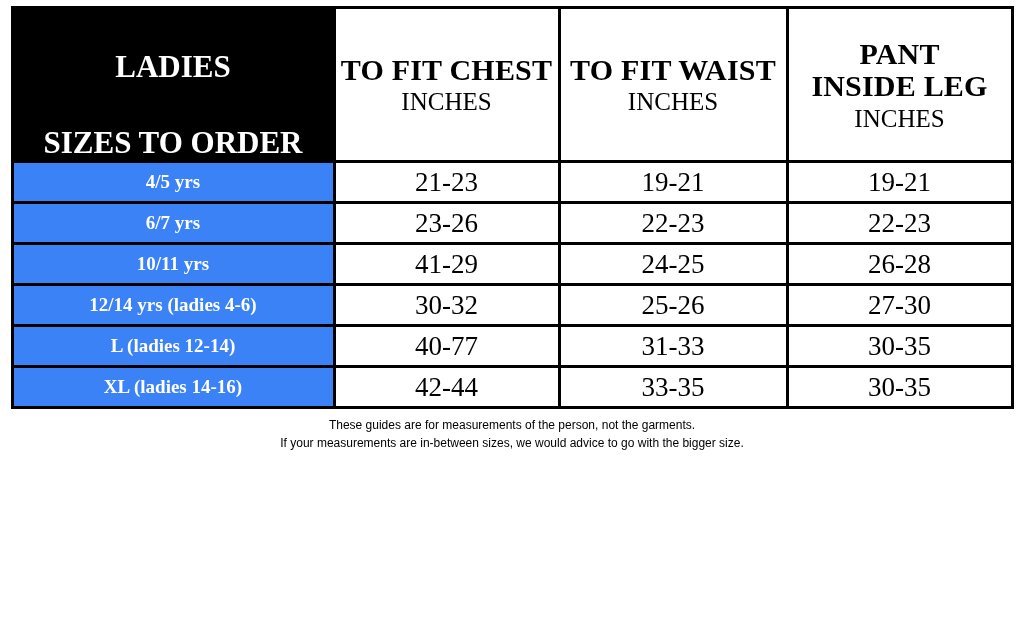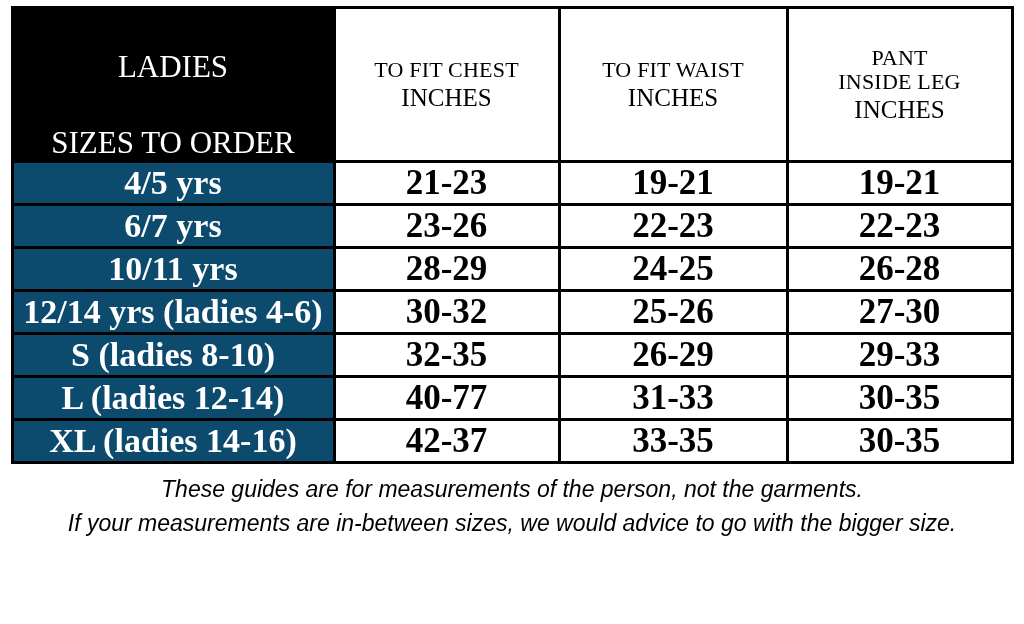--- a/index.html
+++ b/index.html
@@ -48,22 +48,22 @@
   tr.head-row { height: 140px; }
 
   th.head-cell {
     background: #ffffff;
     color: #000000;
     font-weight: bold;
     line-height: 1.08;
   }
   th.head-cell .head-main {
     display: block;
-    font-size: 22px;
-    font-weight: normal;
+    font-size: 30px;
+    font-weight: bold;
     letter-spacing: 0.2px;
   }
   th.head-cell .head-sub {
     display: block;
     font-size: 25px;
     font-weight: normal;
     margin-top: 2px;
   }
 
   th.head-label {
@@ -71,56 +71,55 @@
     color: #ffffff;
     text-align: left;
     padding: 0 8px;
     font-weight: bold;
   }
   th.head-label .l1,
   th.head-label .l2 {
     display: block;
     font-size: 31px;
     line-height: 1.15;
-    font-weight: normal;
+    font-weight: bold;
     margin-top: 40px;
   }
 
   
   tr.data-row { height: 41px; }
 
   td.cell-label {
-    background: #0c4a6e;
+    background: #3b82f6;
     color: #ffffff;
     text-align: left;
     padding: 0 8px;
-    font-size: 34px;
+    font-size: 19px;
     font-weight: bold;
     white-space: nowrap;
   }
 
   td.cell-value {
     background: #ffffff;
     color: #000000;
-    font-size: 35px;
-    font-weight: bold;
+    font-size: 27px;
+    font-weight: normal;
   }
 
   .notes {
     width: 1000px;
     margin: 8px auto 0 auto;
     text-align: center;
     font-family: "Liberation Sans", sans-serif;
     color: #000000;
   }
   .notes .note-line {
     display: block;
-    font-size: 23px;
+    font-size: 12px;
     line-height: 1.48;
-    font-style: italic;
   }
 </style>
 </head>
 <body>
 
 <div class="sheet">
 
   <table class="size-table">
     <colgroup>
       <col class="c-label">
@@ -157,45 +156,39 @@
         <td class="cell-value">19-21</td>
       </tr>
       <tr class="data-row">
         <td class="cell-label">6/7 yrs</td>
         <td class="cell-value">23-26</td>
         <td class="cell-value">22-23</td>
         <td class="cell-value">22-23</td>
       </tr>
       <tr class="data-row">
         <td class="cell-label">10/11 yrs</td>
-        <td class="cell-value">28-29</td>
+        <td class="cell-value">41-29</td>
         <td class="cell-value">24-25</td>
         <td class="cell-value">26-28</td>
       </tr>
       <tr class="data-row">
         <td class="cell-label">12/14 yrs (ladies 4-6)</td>
         <td class="cell-value">30-32</td>
         <td class="cell-value">25-26</td>
         <td class="cell-value">27-30</td>
       </tr>
       <tr class="data-row">
-        <td class="cell-label">S (ladies 8-10)</td>
-        <td class="cell-value">32-35</td>
-        <td class="cell-value">26-29</td>
-        <td class="cell-value">29-33</td>
-      </tr>
-      <tr class="data-row">
         <td class="cell-label">L (ladies 12-14)</td>
         <td class="cell-value">40-77</td>
         <td class="cell-value">31-33</td>
         <td class="cell-value">30-35</td>
       </tr>
       <tr class="data-row">
         <td class="cell-label">XL (ladies 14-16)</td>
-        <td class="cell-value">42-37</td>
+        <td class="cell-value">42-44</td>
         <td class="cell-value">33-35</td>
         <td class="cell-value">30-35</td>
       </tr>
     </tbody>
   </table>
 
   <div class="notes">
     <span class="note-line">These guides are for measurements of the person, not the garments.</span>
     <span class="note-line">If your measurements are in-between sizes, we would advice to go with the bigger size.</span>
   </div>

